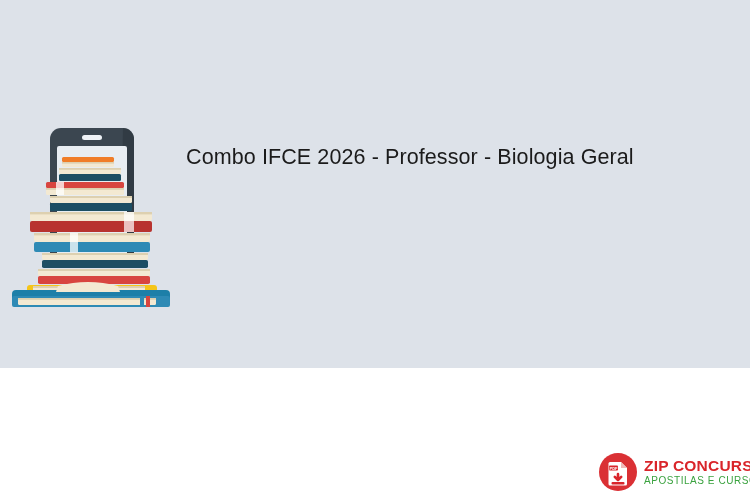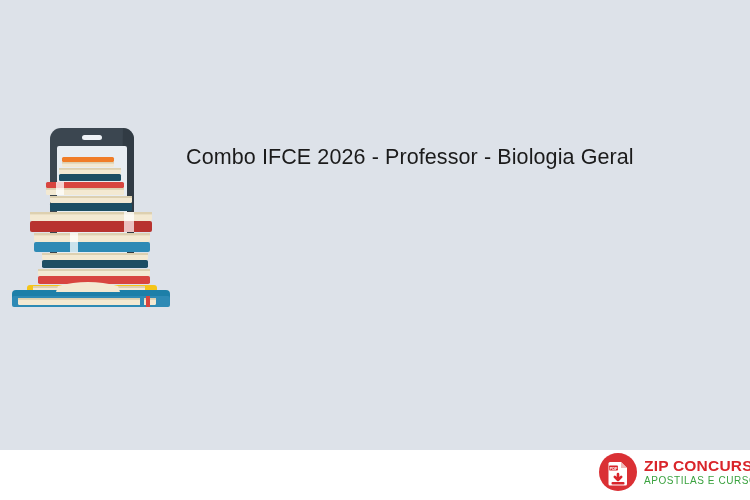--- a/index.html
+++ b/index.html
@@ -9,21 +9,21 @@
   body {
     width: 750px;
     height: 500px;
     overflow: hidden;
     font-family: "Liberation Sans", sans-serif;
   }
 
   #banner {
     position: relative;
     width: 750px;
-    height: 450px;
+    height: 368px;
     background: #dde2e9;
   }
 
   
   #illustration {
     position: absolute;
     left: 12px;
     top: 126px;
     width: 160px;
     height: 182px;

